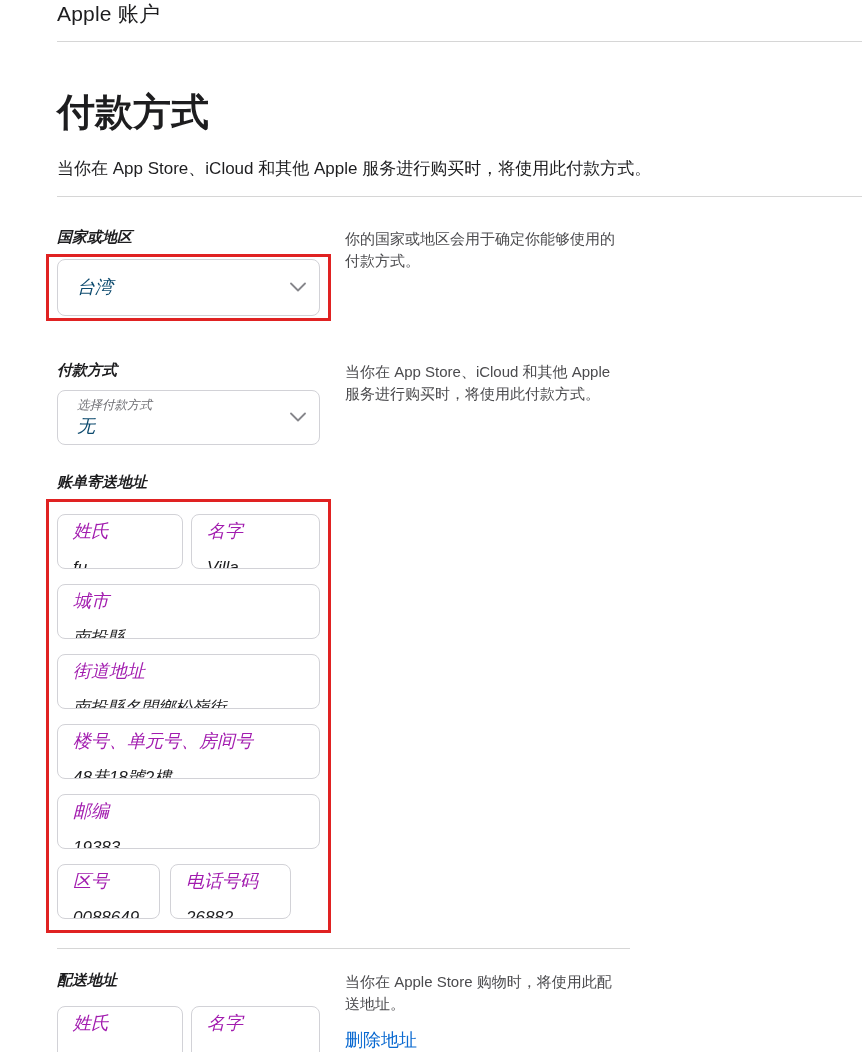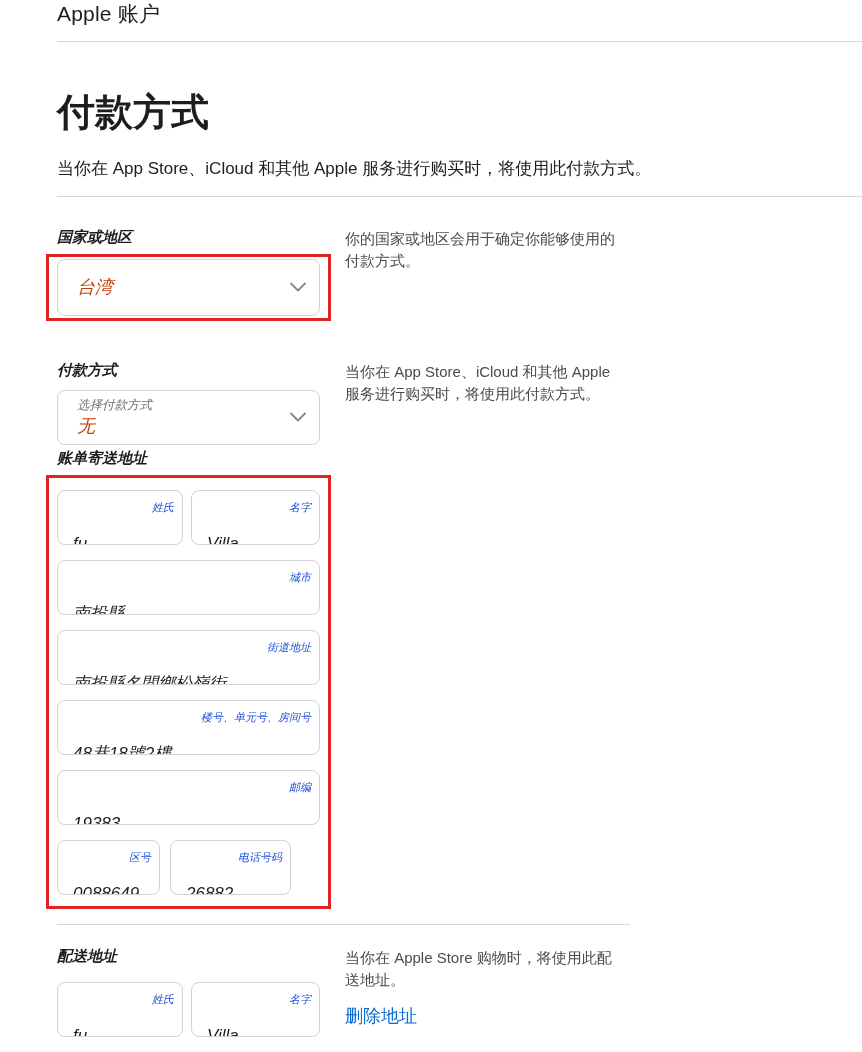--- a/index.html
+++ b/index.html
@@ -40,46 +40,46 @@
   .select-box {
     position: relative;
     width: 263px; height: 57px;
     border: 1px solid #d2d2d7; border-radius: 8px;
     background: #fff;
     display: flex; flex-direction: column; justify-content: center;
     padding: 0 36px 0 19px;
     cursor: pointer;
   }
   .select-box.two-line { height: 55px; }
-  .select-value { font-size: 18px; line-height: 22px; color: #c2410c; }
+  .select-value { font-size: 18px; line-height: 22px; color: #0c4a6e; }
   .select-mini-label { font-size: 12.5px; line-height: 15px; color: #6e6e73; margin-bottom: 2px; }
   .chevron {
     position: absolute; right: 13px; top: 50%;
     width: 16px; height: 10px; margin-top: -5px;
   }
 
   
   .field {
     border: 1px solid #d2d2d7; border-radius: 8px;
     background: #fff;
     height: 55px;
     padding: 9px 8px 0 15px;
     overflow: hidden; white-space: nowrap;
   }
-  .field-label { font-size: 11px; line-height: 15px; color: #1d4ed8; text-align: right; }
+  .field-label { font-size: 18px; line-height: 15px; color: #a21caf; }
   .field-value { font-size: 17px; line-height: 22px; margin-top: 18px; color: #1d1d1f; }
   .form-rows { display: flex; flex-direction: column; gap: 15px; width: 263px; }
   .row-split { display: flex; gap: 8px; }
   .w-name-l { width: 126px; } .w-name-r { width: 129px; }
   .w-area { width: 103px; } .w-phone { width: 121px; margin-left: 2px; }
   .w-full { width: 263px; }
 
   .mt-country { margin-top: 31px; }
   .mt-payment { margin-top: 40px; }
-  .mt-billing-label { margin-top: 4px; }
+  .mt-billing-label { margin-top: 28px; }
   .label-gap { margin-top: 8px; }
   .payment-select-gap { margin-top: 11px; }
 
   .section-divider {
     margin-top: 15px;
     width: 573px; height: 0;
     border-top: 1px solid #d6d6d6;
   }
   .mt-shipping { margin-top: 22px; }
   .shipping-fields-gap { margin-top: 17px; }

